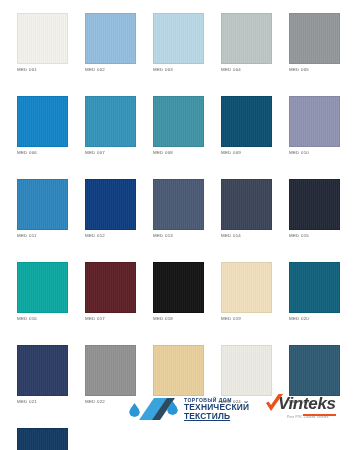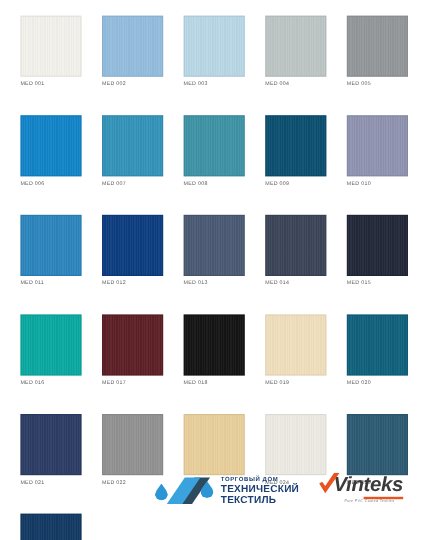--- a/index.html
+++ b/index.html
@@ -120,20 +120,21 @@
     font-size: 5px;
     letter-spacing: 0.5px;
   }
   #td-line-2 {
     font-size: 8.4px;
     letter-spacing: 0.2px;
   }
   #td-line-3 {
     font-size: 8.4px;
     letter-spacing: 0.2px;
+    text-decoration: underline;
   }
   #vinteks-logo {
     position: absolute;
     left: 265px;
     top: 6px;
     width: 84px;
     height: 30px;
   }
   #vinteks-wordmark {
     position: relative;

